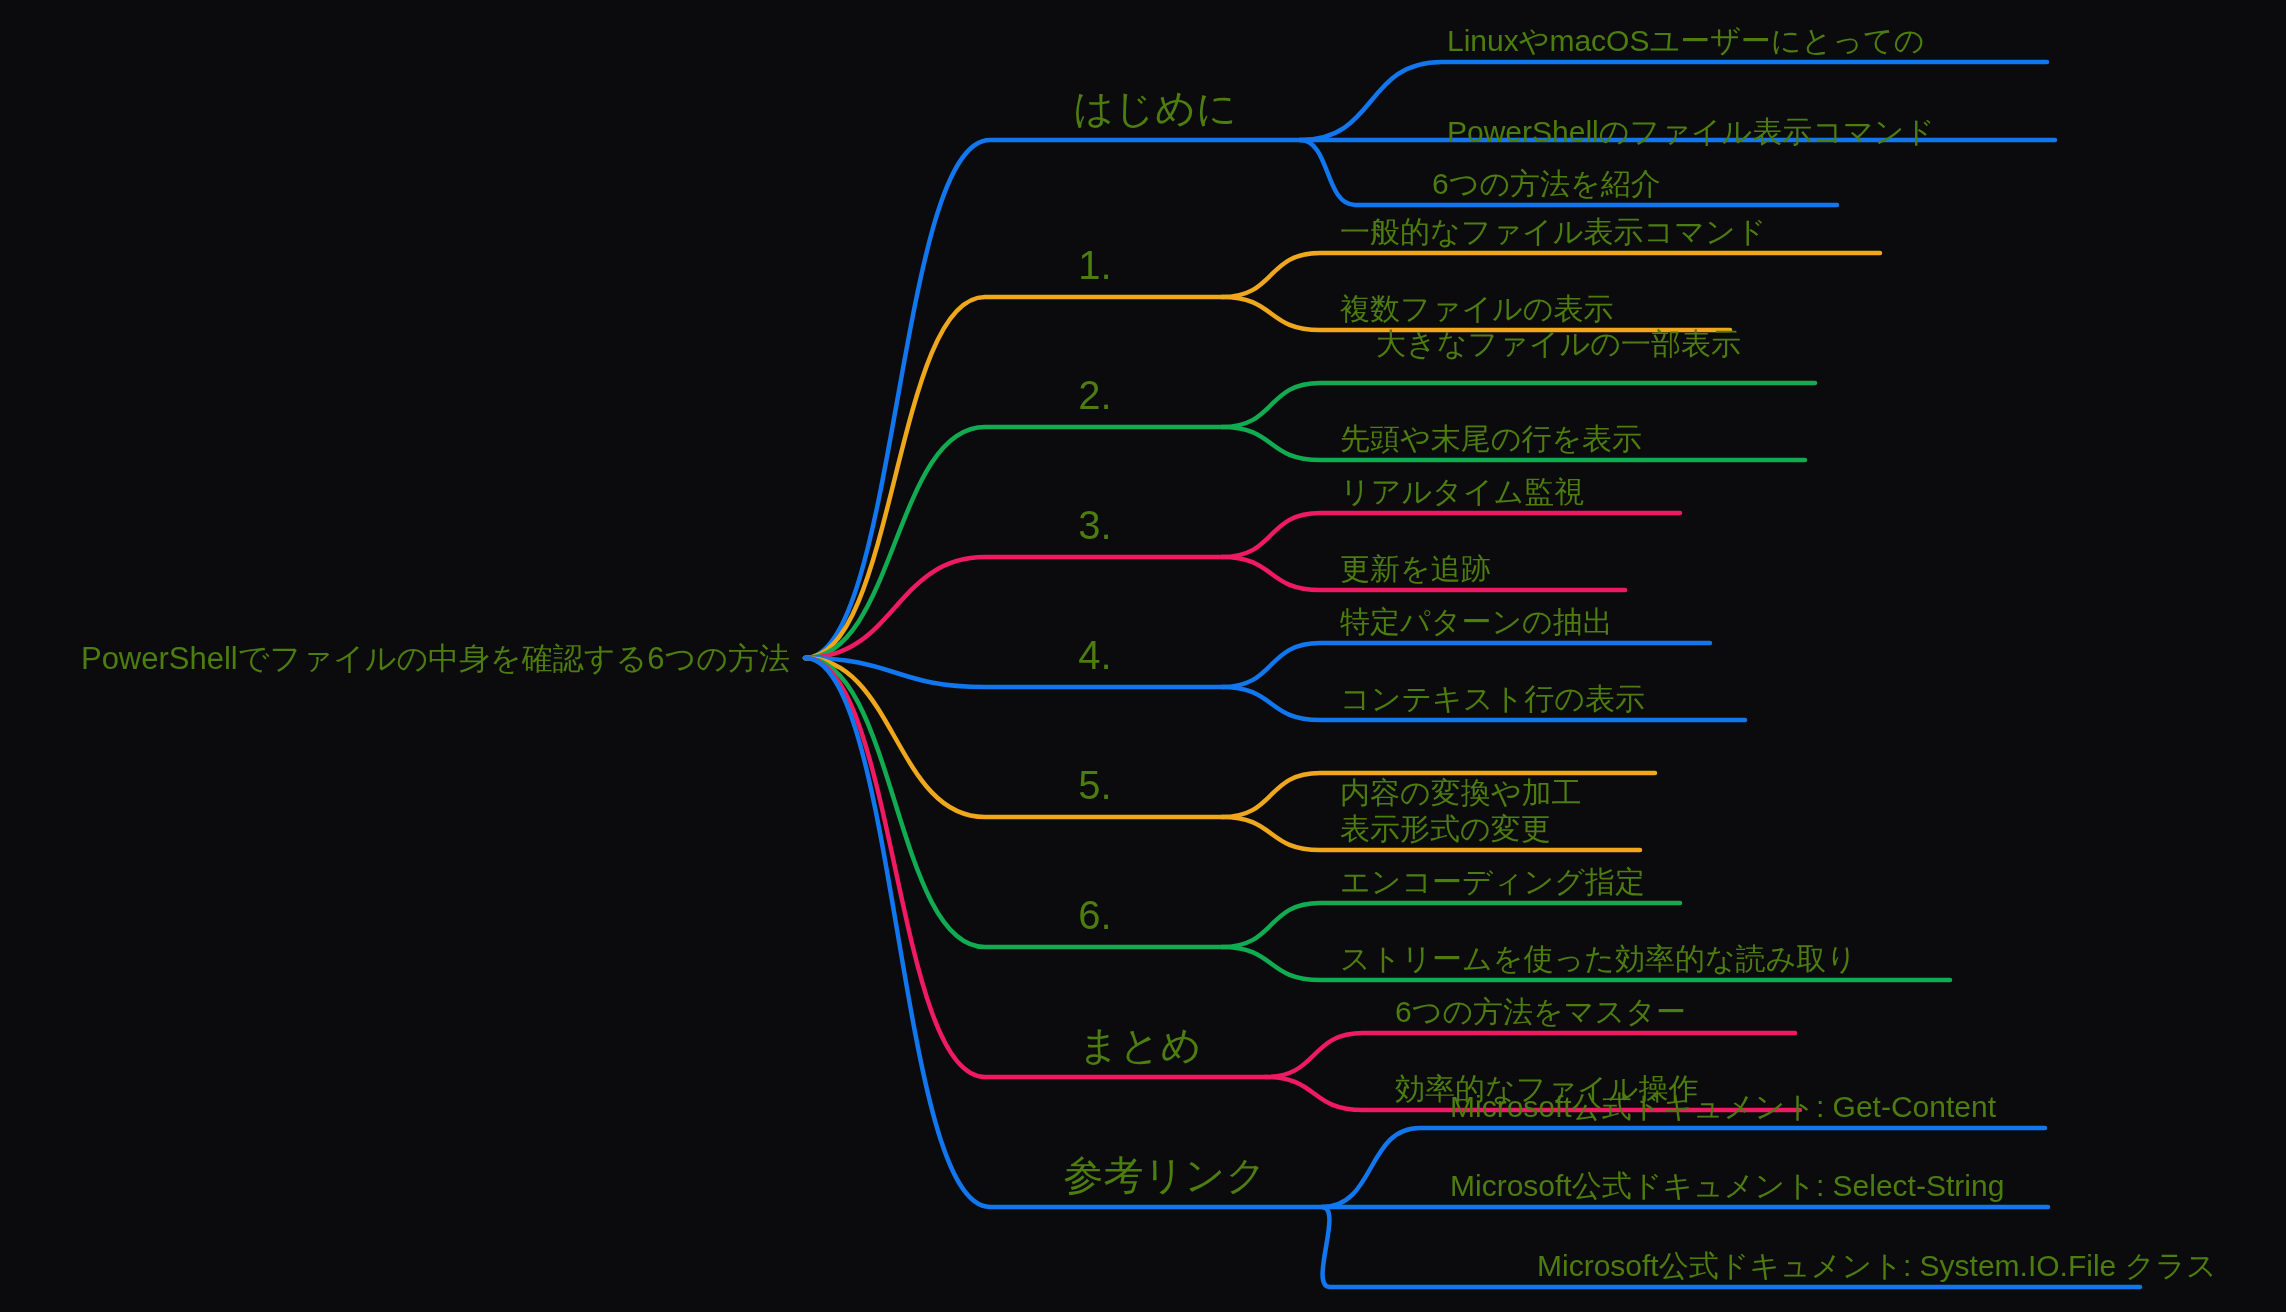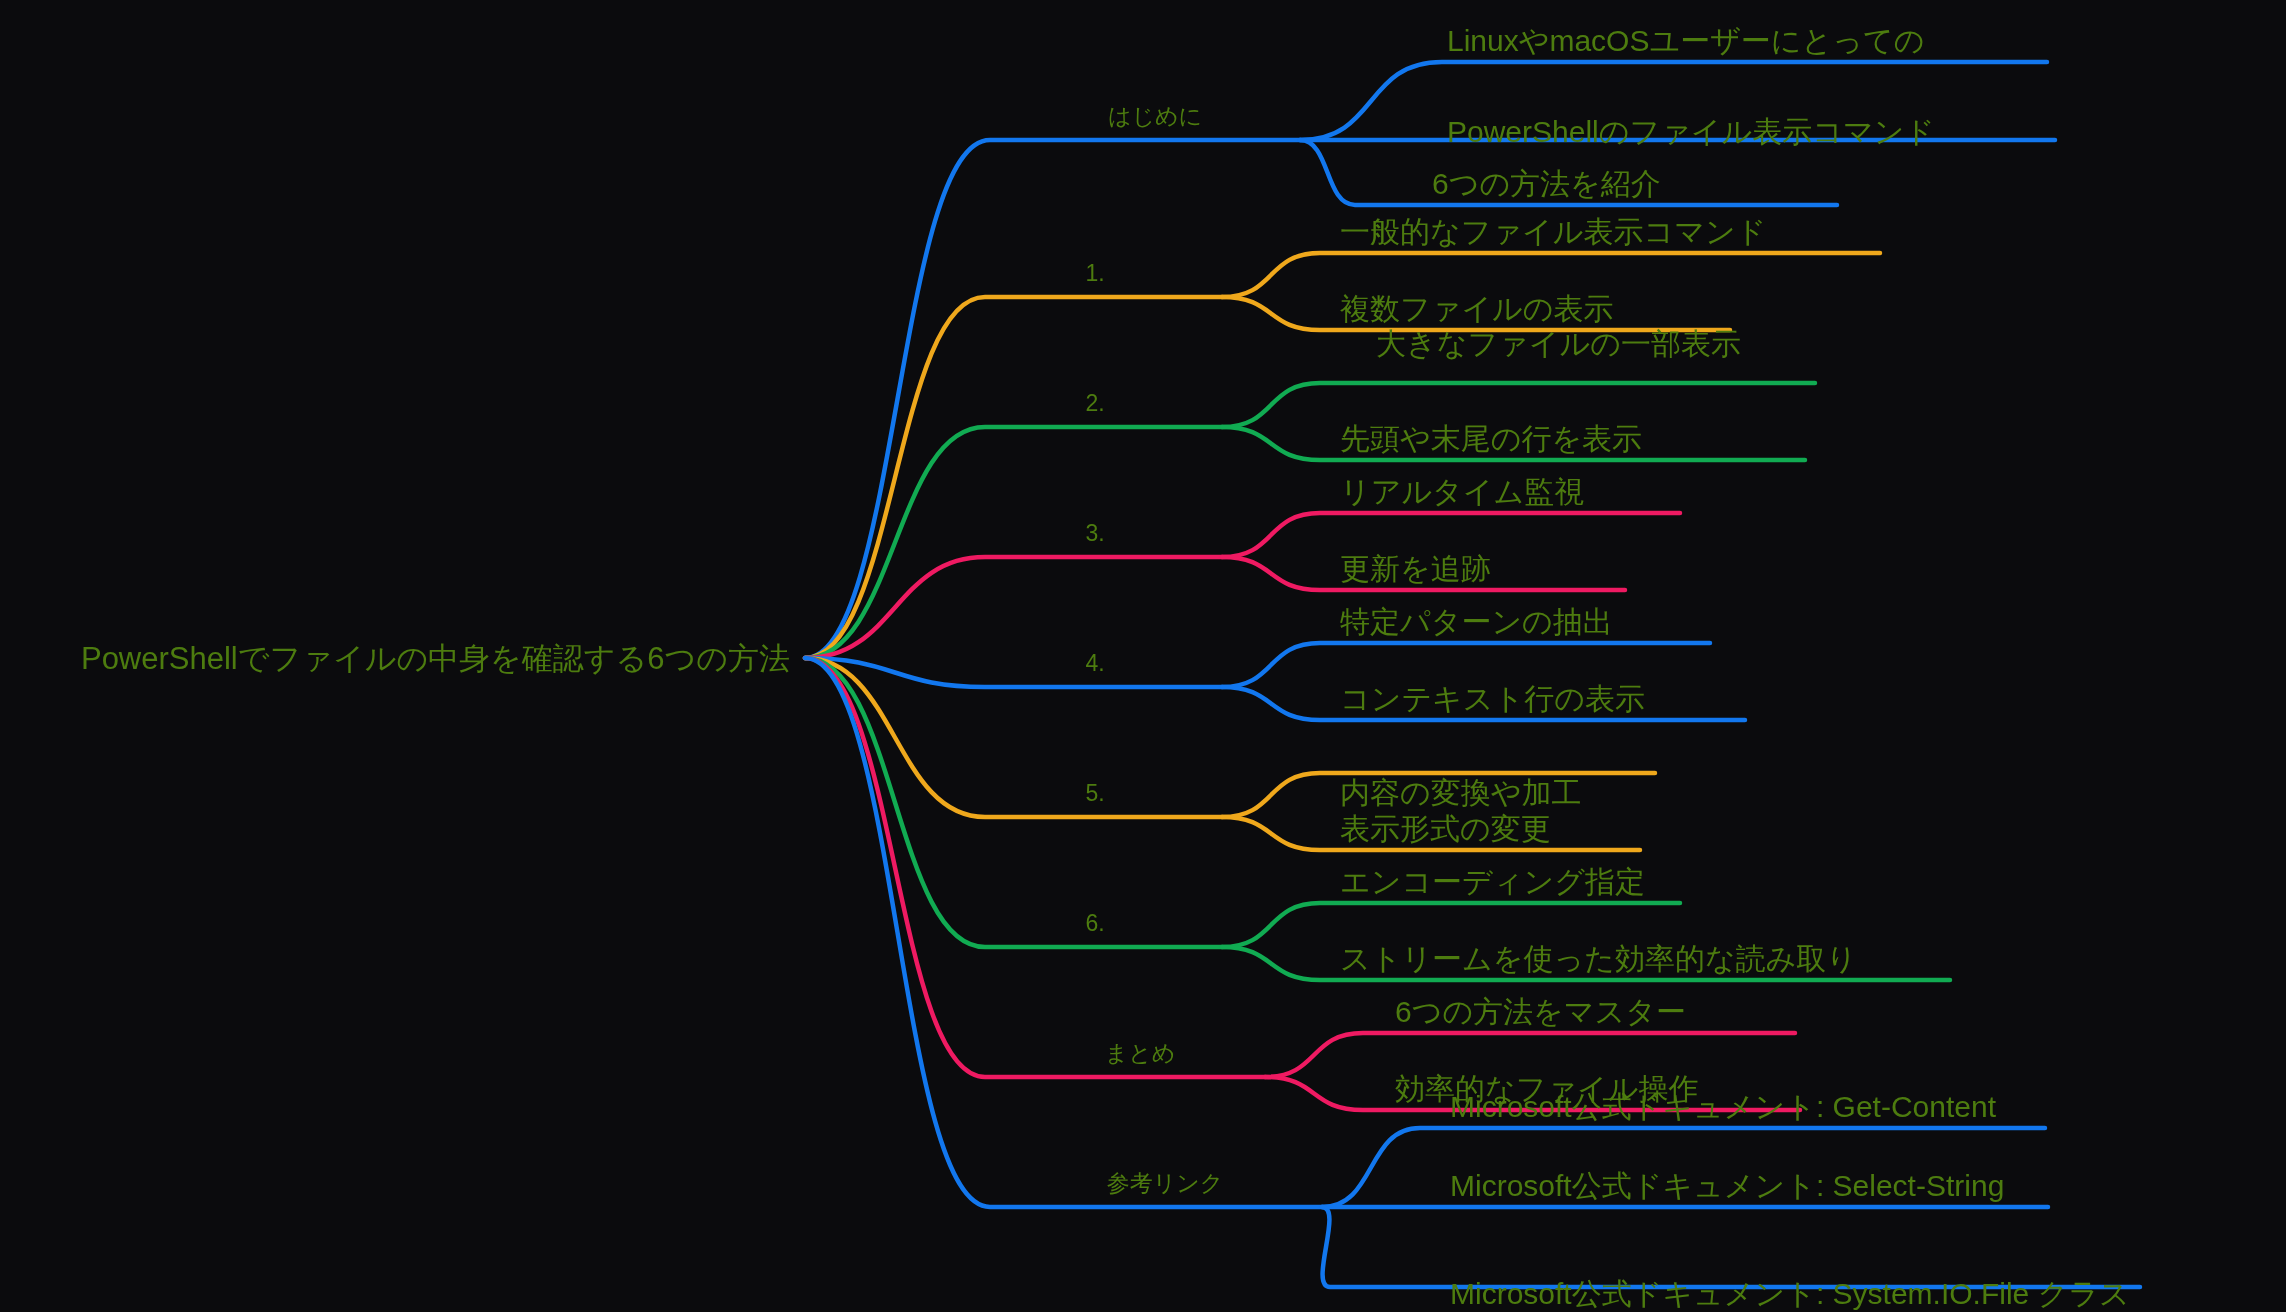--- a/index.html
+++ b/index.html
@@ -15,21 +15,21 @@
     position:absolute;
     color:#4d7c0f;
     white-space:nowrap;
     line-height:1;
   }
   .root-label{
     font-size:31px;
     transform:translate(-100%,-50%);
   }
   .branch-label{
-    font-size:23px;
+    font-size:40px;
     transform:translate(-50%,-100%);
   }
   .leaf-label{
     font-size:30px;
     transform:translate(0,-100%);
   }
 </style>
 </head>
 <body>
 
@@ -88,15 +88,15 @@
       <div class="node-label leaf-label" style="left: 1340px; top: 844px;">表示形式の変更</div>
       <div class="node-label branch-label" style="left: 1095px; top: 935px;">6.</div>
       <div class="node-label leaf-label" style="left: 1340px; top: 897px;">エンコーディング指定</div>
       <div class="node-label leaf-label" style="left: 1340px; top: 974px;">ストリームを使った効率的な読み取り</div>
       <div class="node-label branch-label" style="left: 1140px; top: 1065px;">まとめ</div>
       <div class="node-label leaf-label" style="left: 1395px; top: 1027px;">6つの方法をマスター</div>
       <div class="node-label leaf-label" style="left: 1395px; top: 1104px;">効率的なファイル操作</div>
       <div class="node-label branch-label" style="left: 1165px; top: 1195px;">参考リンク</div>
       <div class="node-label leaf-label" style="left: 1450px; top: 1122px;">Microsoft公式ドキュメント: Get-Content</div>
       <div class="node-label leaf-label" style="left: 1450px; top: 1201px;">Microsoft公式ドキュメント: Select-String</div>
-      <div class="node-label leaf-label" style="left: 1450px; top: 1281px; margin-top: 28px;">Microsoft公式ドキュメント: System.IO.File クラス</div>
+      <div class="node-label leaf-label" style="left: 1537px; top: 1281px;">Microsoft公式ドキュメント: System.IO.File クラス</div>
     </div>
 </div>
 
 </body></html>

